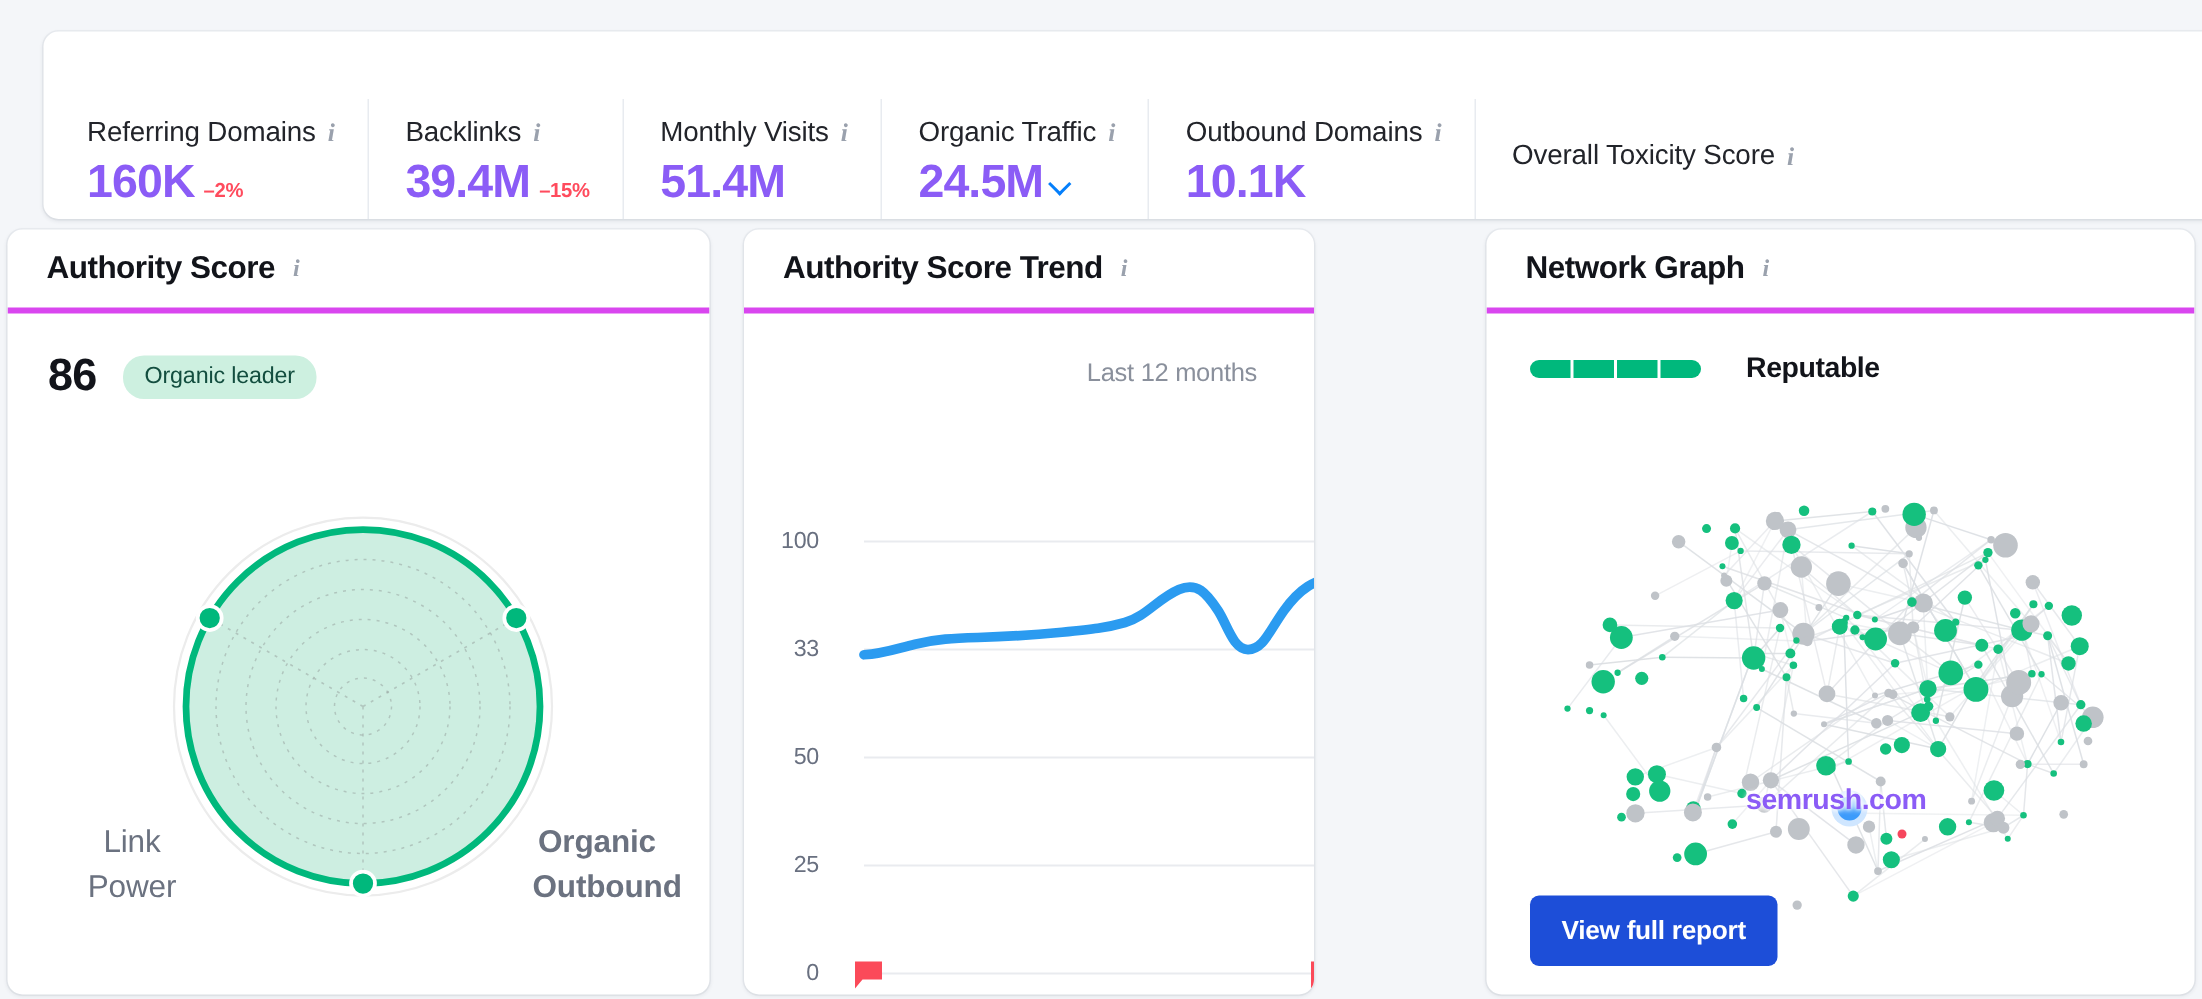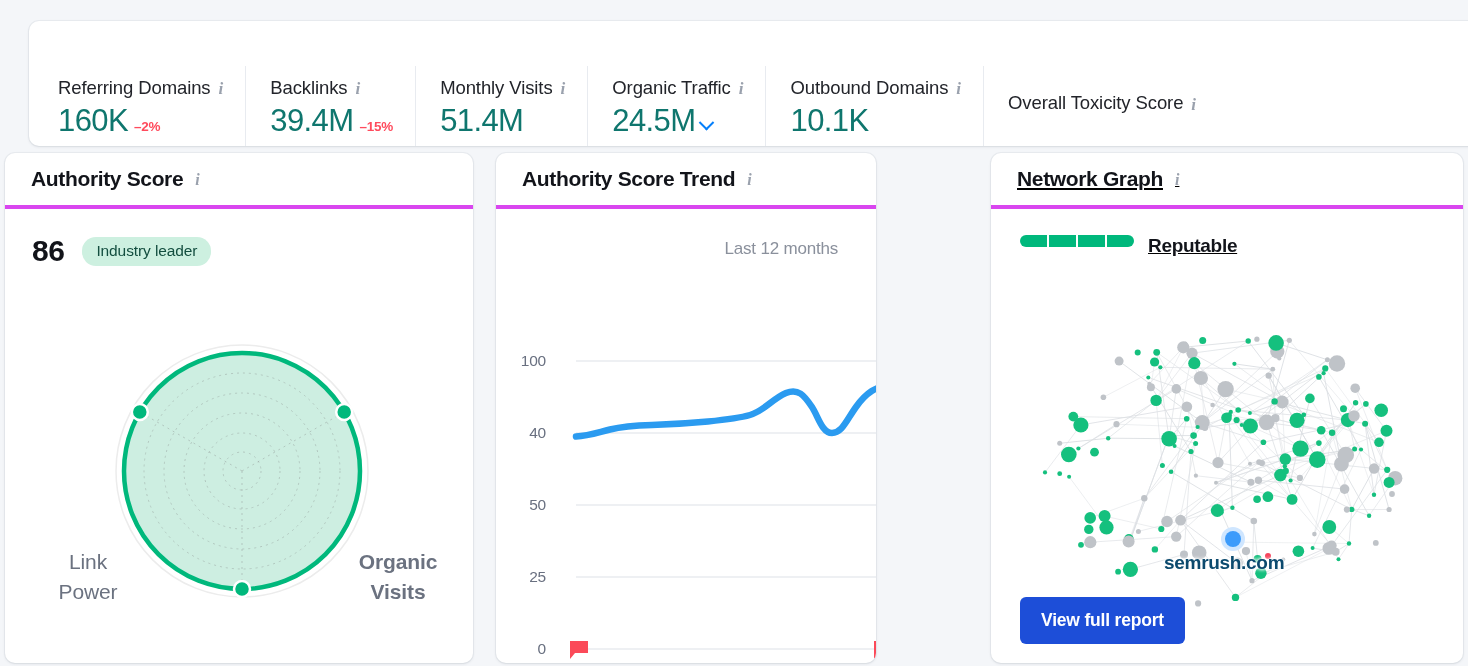--- a/index.html
+++ b/index.html
@@ -58,22 +58,22 @@
     white-space: nowrap;
     letter-spacing: -0.1px;
   }
   .metric-valrow {
     display: flex;
     align-items: baseline;
     gap: 6px;
   }
   .metric-value {
     font-size: 31px;
-    font-weight: 400;
-    color: #0f766e;
+    font-weight: 700;
+    color: #8b5cf6;
     letter-spacing: -0.6px;
     line-height: 1;
     white-space: nowrap;
   }
   .metric-value.na { color: #a4abb6; font-weight: 400; }
   .metric-delta {
     font-size: 13.5px;
     font-weight: 600;
     color: #ff4b5d;
     letter-spacing: -0.2px;
@@ -110,21 +110,21 @@
     top: 153px;
     height: 510px;
     background: #ffffff;
     border-radius: 10px;
     box-shadow: 0 1px 3px rgba(30,40,60,.10), 0 0 0 1px rgba(30,40,60,.045);
     box-sizing: border-box;
     overflow: hidden;
   }
   #panel-authority { left: 5px;    width: 468px; }
   #panel-trend     { left: 496px;  width: 380px; }
-  #panel-network   { left: 991px;  width: 472px; text-decoration: underline; }
+  #panel-network   { left: 991px;  width: 472px; }
 
   .panel-header {
     height: 56px;
     display: flex;
     align-items: center;
     gap: 12px;
     padding: 0 0 0 26px;
     border-bottom: 4px solid #d946ef;
     box-sizing: border-box;
   }
@@ -190,22 +190,22 @@
     font-size: 15.5px;
     color: #697080;
     text-align: right;
     width: 46px;
     letter-spacing: -0.2px;
   }
 
   
   .legend-row {
     display: flex;
-    align-items: flex-start;
-    gap: 14px;
+    align-items: center;
+    gap: 30px;
     padding: 26px 0 0 29px;
   }
   .legend-bar { display: flex; gap: 2px; }
   .legend-seg {
     width: 27px; height: 12px; background: #00b87c;
   }
   .legend-seg:first-child { border-radius: 6px 0 0 6px; }
   .legend-seg:last-child  { border-radius: 0 6px 6px 0; }
   .legend-text {
     font-size: 19px;
@@ -215,25 +215,24 @@
   }
   .net-wrap {
     position: absolute;
     left: 0; top: 52px; width: 472px; height: 400px;
   }
   .net-domain-label {
     position: absolute;
     left: 173px; top: 262px;
     font-size: 19px;
     font-weight: 700;
-    color: #0c4a6e;
+    color: #8b5cf6;
     letter-spacing: -0.3px;
     text-shadow: 0 0 4px #fff, 0 0 4px #fff, 0 0 3px #fff;
     pointer-events: none;
-    margin-top: 29px;
   }
   .view-report-btn {
     position: absolute;
     left: 29px; bottom: 18px;
     background: #1d4ed8;
     color: #fff;
     font-size: 17.5px;
     font-weight: 700;
     letter-spacing: -0.2px;
     border: none;
@@ -313,21 +312,21 @@
   </div>
 
   <div class="panel" id="panel-authority">
     <div class="panel-header">
       <span class="panel-title">Authority Score</span>
       <span class="info-icon sm">i</span>
     </div>
     <div class="panel-body">
       <div class="score-row">
         <span class="score-number">86</span>
-        <span class="score-badge">Industry leader</span>
+        <span class="score-badge">Organic leader</span>
       </div>
 
       <div class="radar-wrap">
         <svg width="468" height="390" viewBox="0 0 468 390">
 
           <circle cx="237" cy="200" r="126" fill="none" stroke="#ececec" stroke-width="1.5"></circle>
 
           <circle cx="237" cy="200" r="118" fill="#cdeee1" stroke="none"></circle>
 
           <g stroke="#9aa6a2" stroke-width="1" fill="none" stroke-dasharray="2 4" opacity=".55">
@@ -352,37 +351,37 @@
             <circle cx="237" cy="318" r="8" stroke="#ffffff" stroke-width="2.5"></circle>
           </g>
         </svg>
 
         <div class="radar-label" id="radar-label-link">
           <div>Link</div>
           <div>Power</div>
         </div>
         <div class="radar-label" id="radar-label-organic">
           <div>Organic</div>
-          <div>Visits</div>
+          <div>Outbound</div>
         </div>
         
       </div>
     </div>
   </div>
 
   <div class="panel" id="panel-trend">
     <div class="panel-header">
       <span class="panel-title">Authority Score Trend</span>
       <span class="info-icon sm">i</span>
     </div>
     <div class="panel-body">
       <div class="trend-range">Last 12 months</div>
 
       <div class="axis-tick" style="left:4px; top:143px;">100</div>
-      <div class="axis-tick" style="left:4px; top:215px;">40</div>
+      <div class="axis-tick" style="left:4px; top:215px;">33</div>
       <div class="axis-tick" style="left:4px; top:287px;">50</div>
       <div class="axis-tick" style="left:4px; top:359px;">25</div>
       <div class="axis-tick" style="left:4px; top:431px;">0</div>
 
       <svg width="475" height="453" viewBox="0 0 475 453" style="position:absolute;left:0;top:0;">
 
         <g stroke="#e9ebef" stroke-width="1.4">
           <line x1="80" y1="152" x2="422" y2="152"></line>
           <line x1="80" y1="224" x2="422" y2="224"></line>
           <line x1="80" y1="296" x2="422" y2="296"></line>

